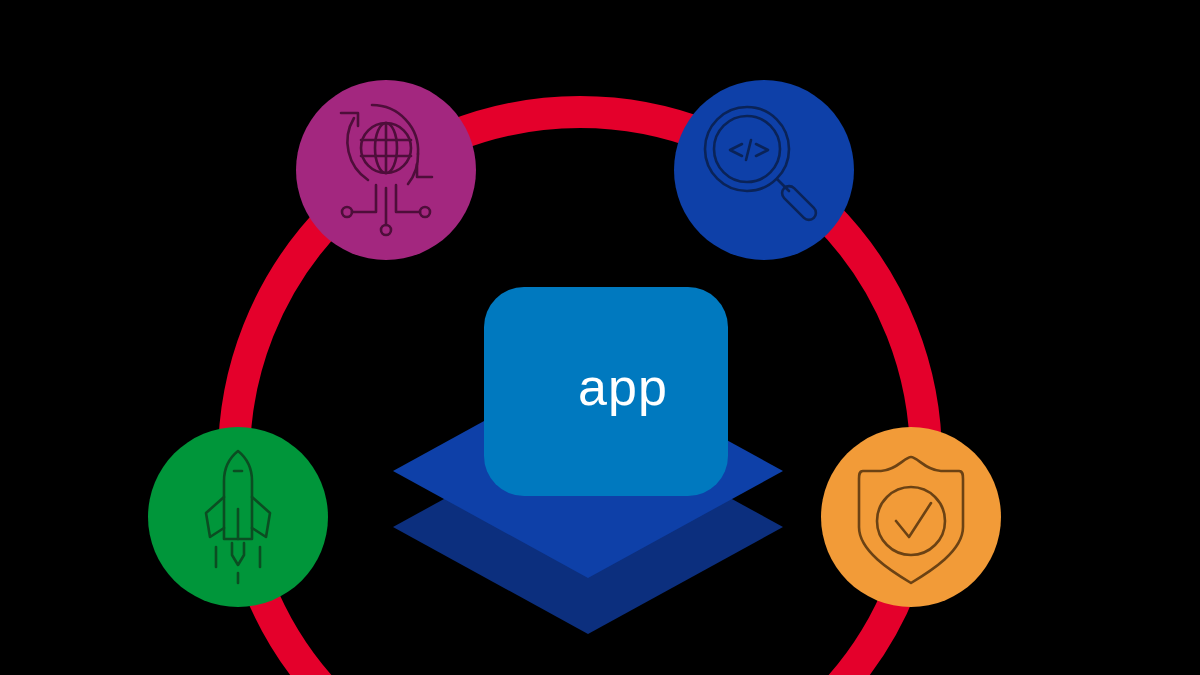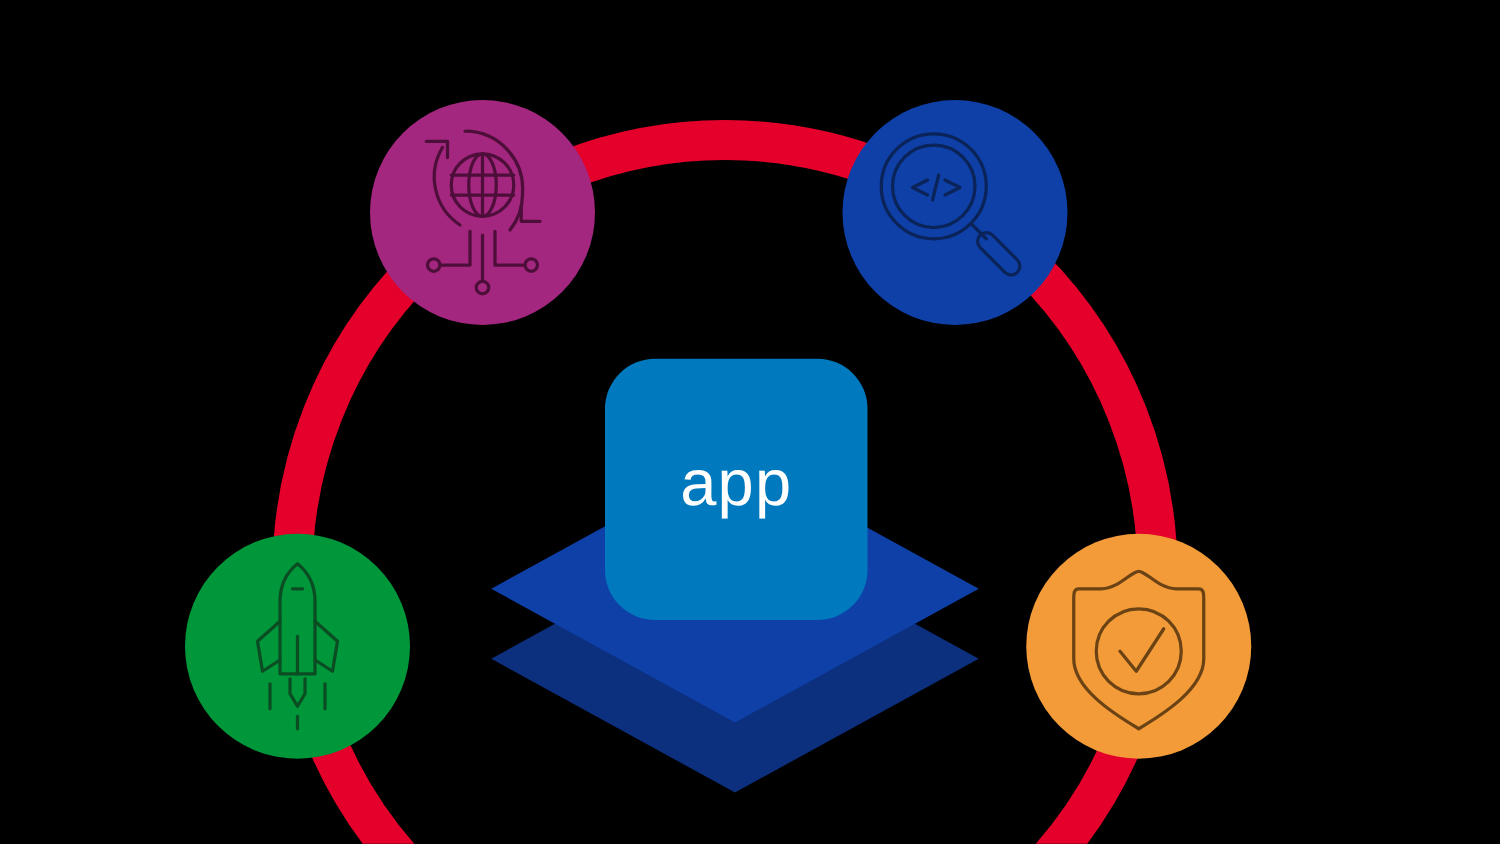--- a/index.html
+++ b/index.html
@@ -2,21 +2,21 @@
 <html><head>
   <meta charset="utf-8">
   <style>
     html, body { margin: 0; padding: 0; background: #000000; }
     body { width: 1200px; height: 675px; overflow: hidden; position: relative; font-family: "Liberation Sans", sans-serif; }
     .canvas { position: absolute; left: 0; top: 0; width: 1200px; height: 675px; background: #000; }
     svg.layer { position: absolute; left: 0; top: 0; }
     .app-tile {
       position: absolute; left: 484px; top: 287px; width: 210px; height: 209px;
       border-radius: 40px; background: #0079BF;
-      display: flex; align-items: center; justify-content: center;
+      display: flex; align-items: center; justify-content: center; padding-left: 34px;
     }
     .app-label {
       color: #ffffff; font-family: "Liberation Sans", "DejaVu Sans", sans-serif;
       font-size: 52px; font-weight: 400; letter-spacing: 1px; margin-top: -10px;
     }
     .node { position: absolute; width: 180px; height: 180px; border-radius: 50%; }
     .node svg { position: absolute; left: 0; top: 0; }
   </style>
 </head>
 <body>

